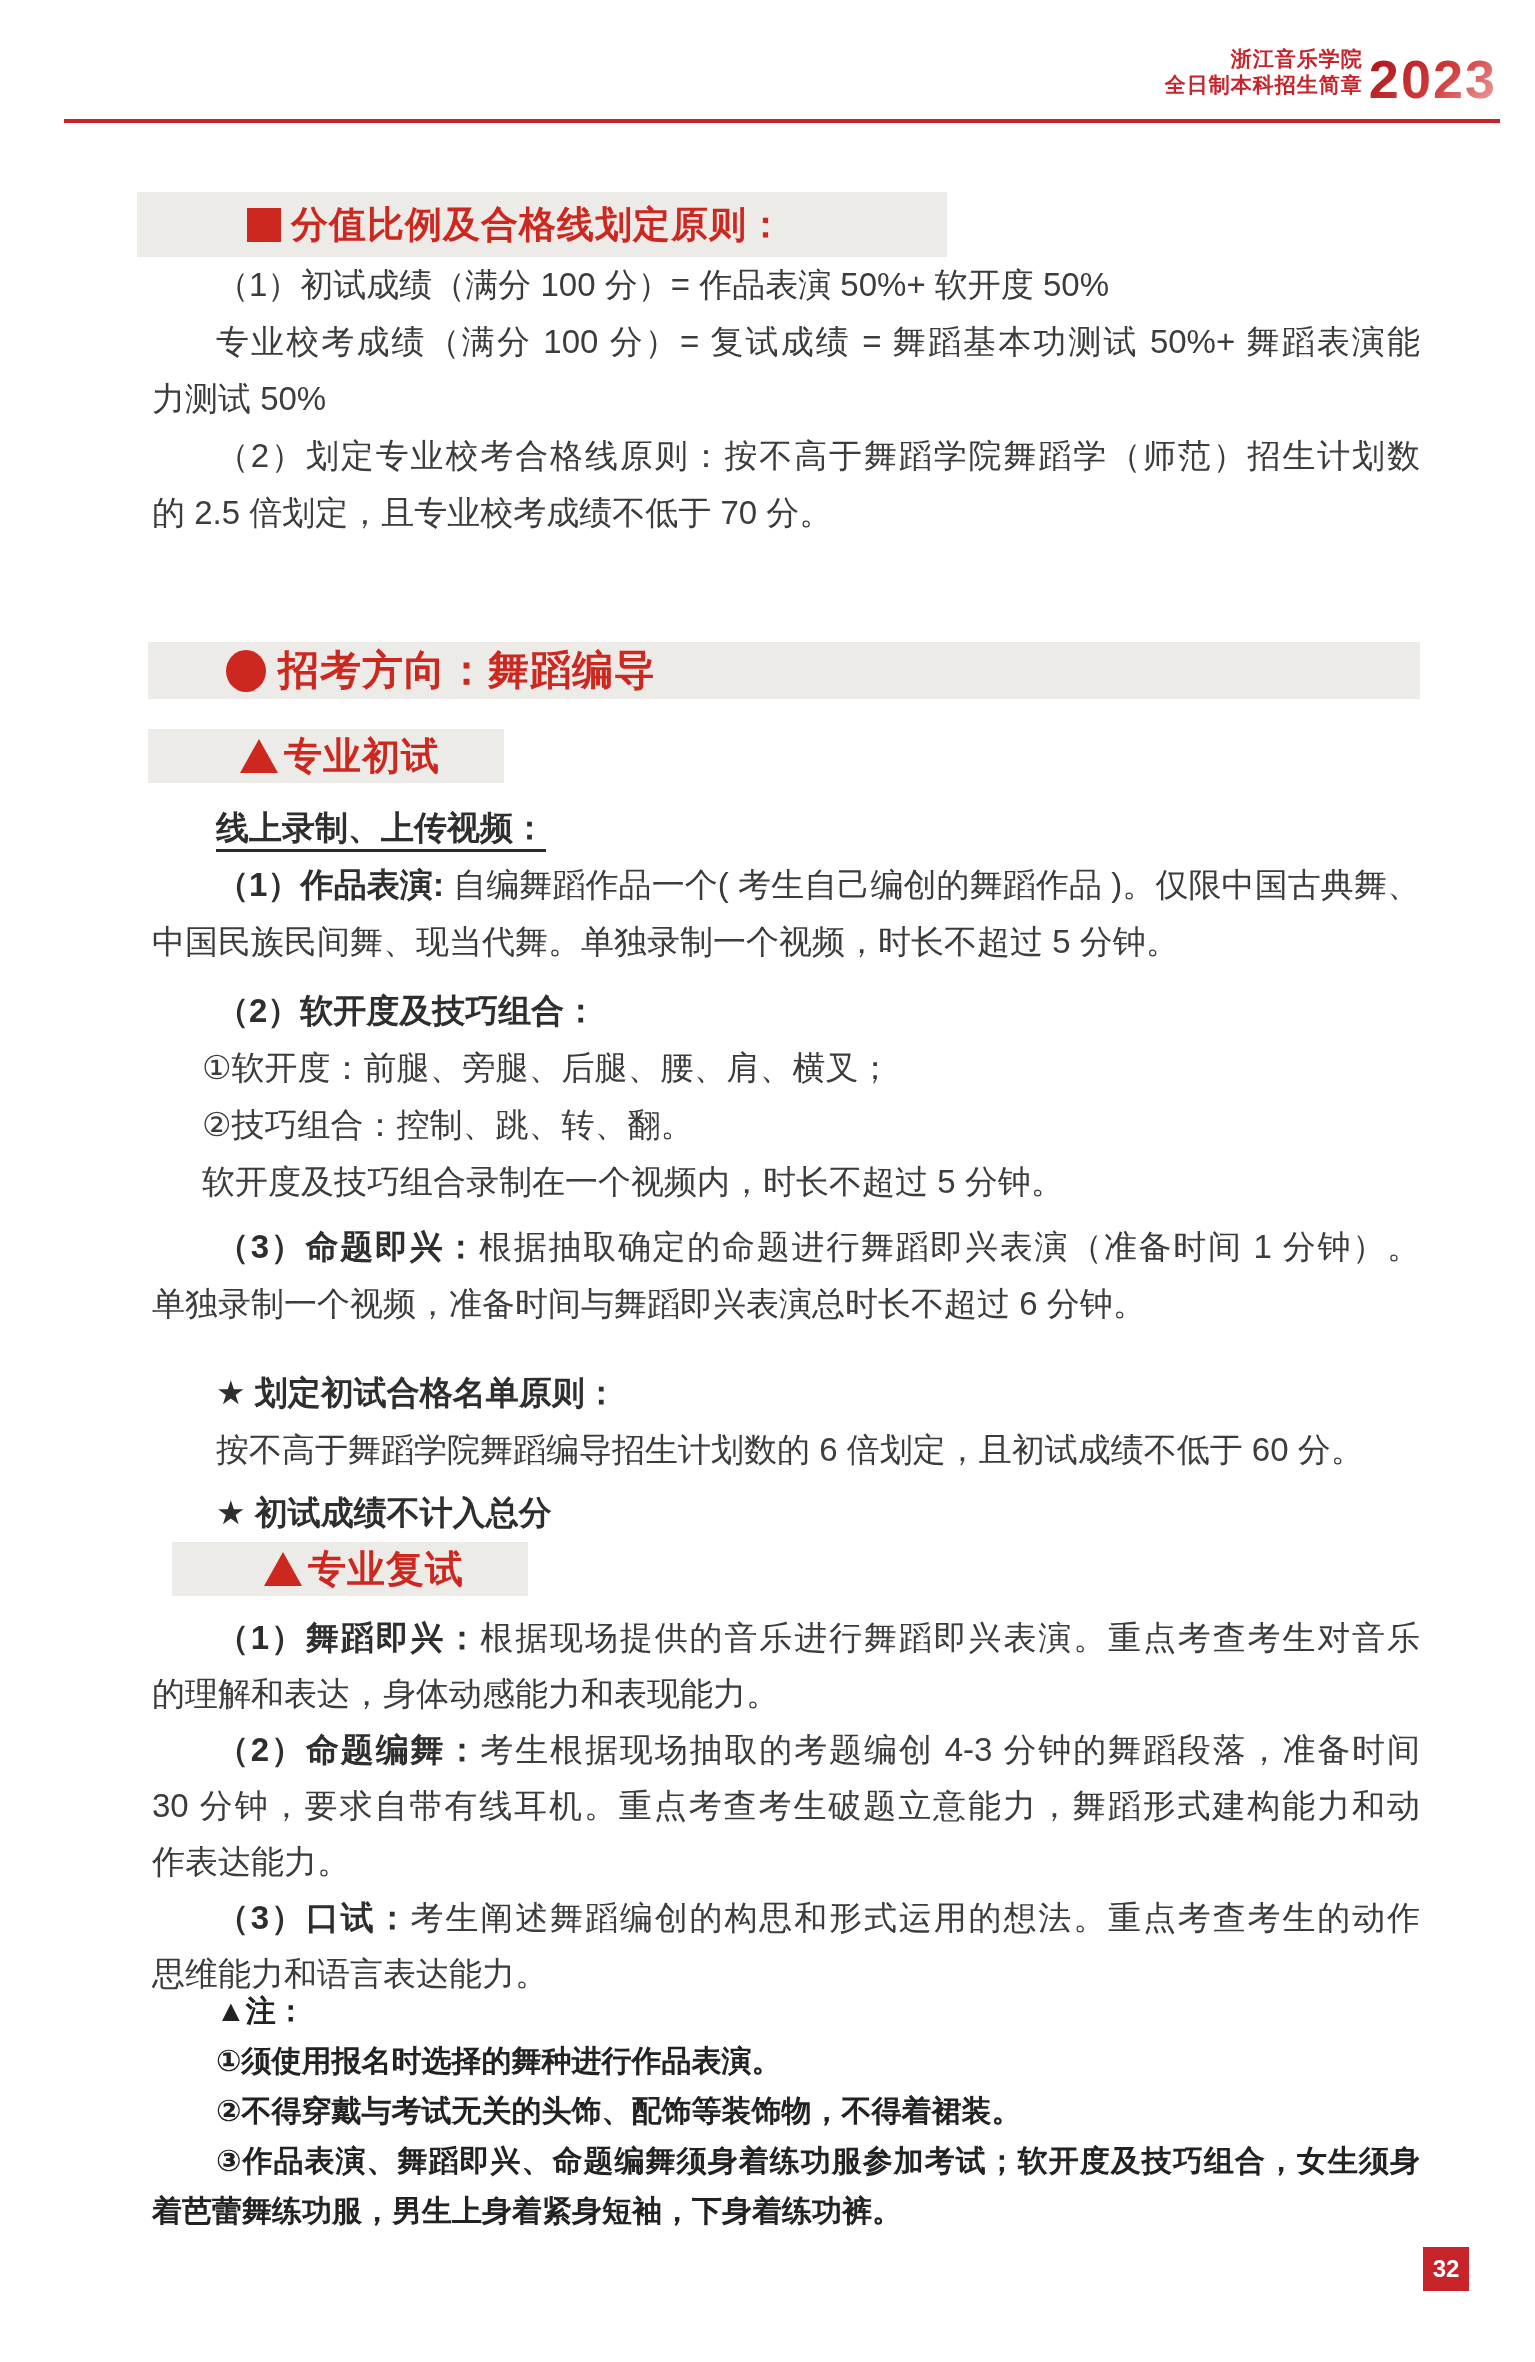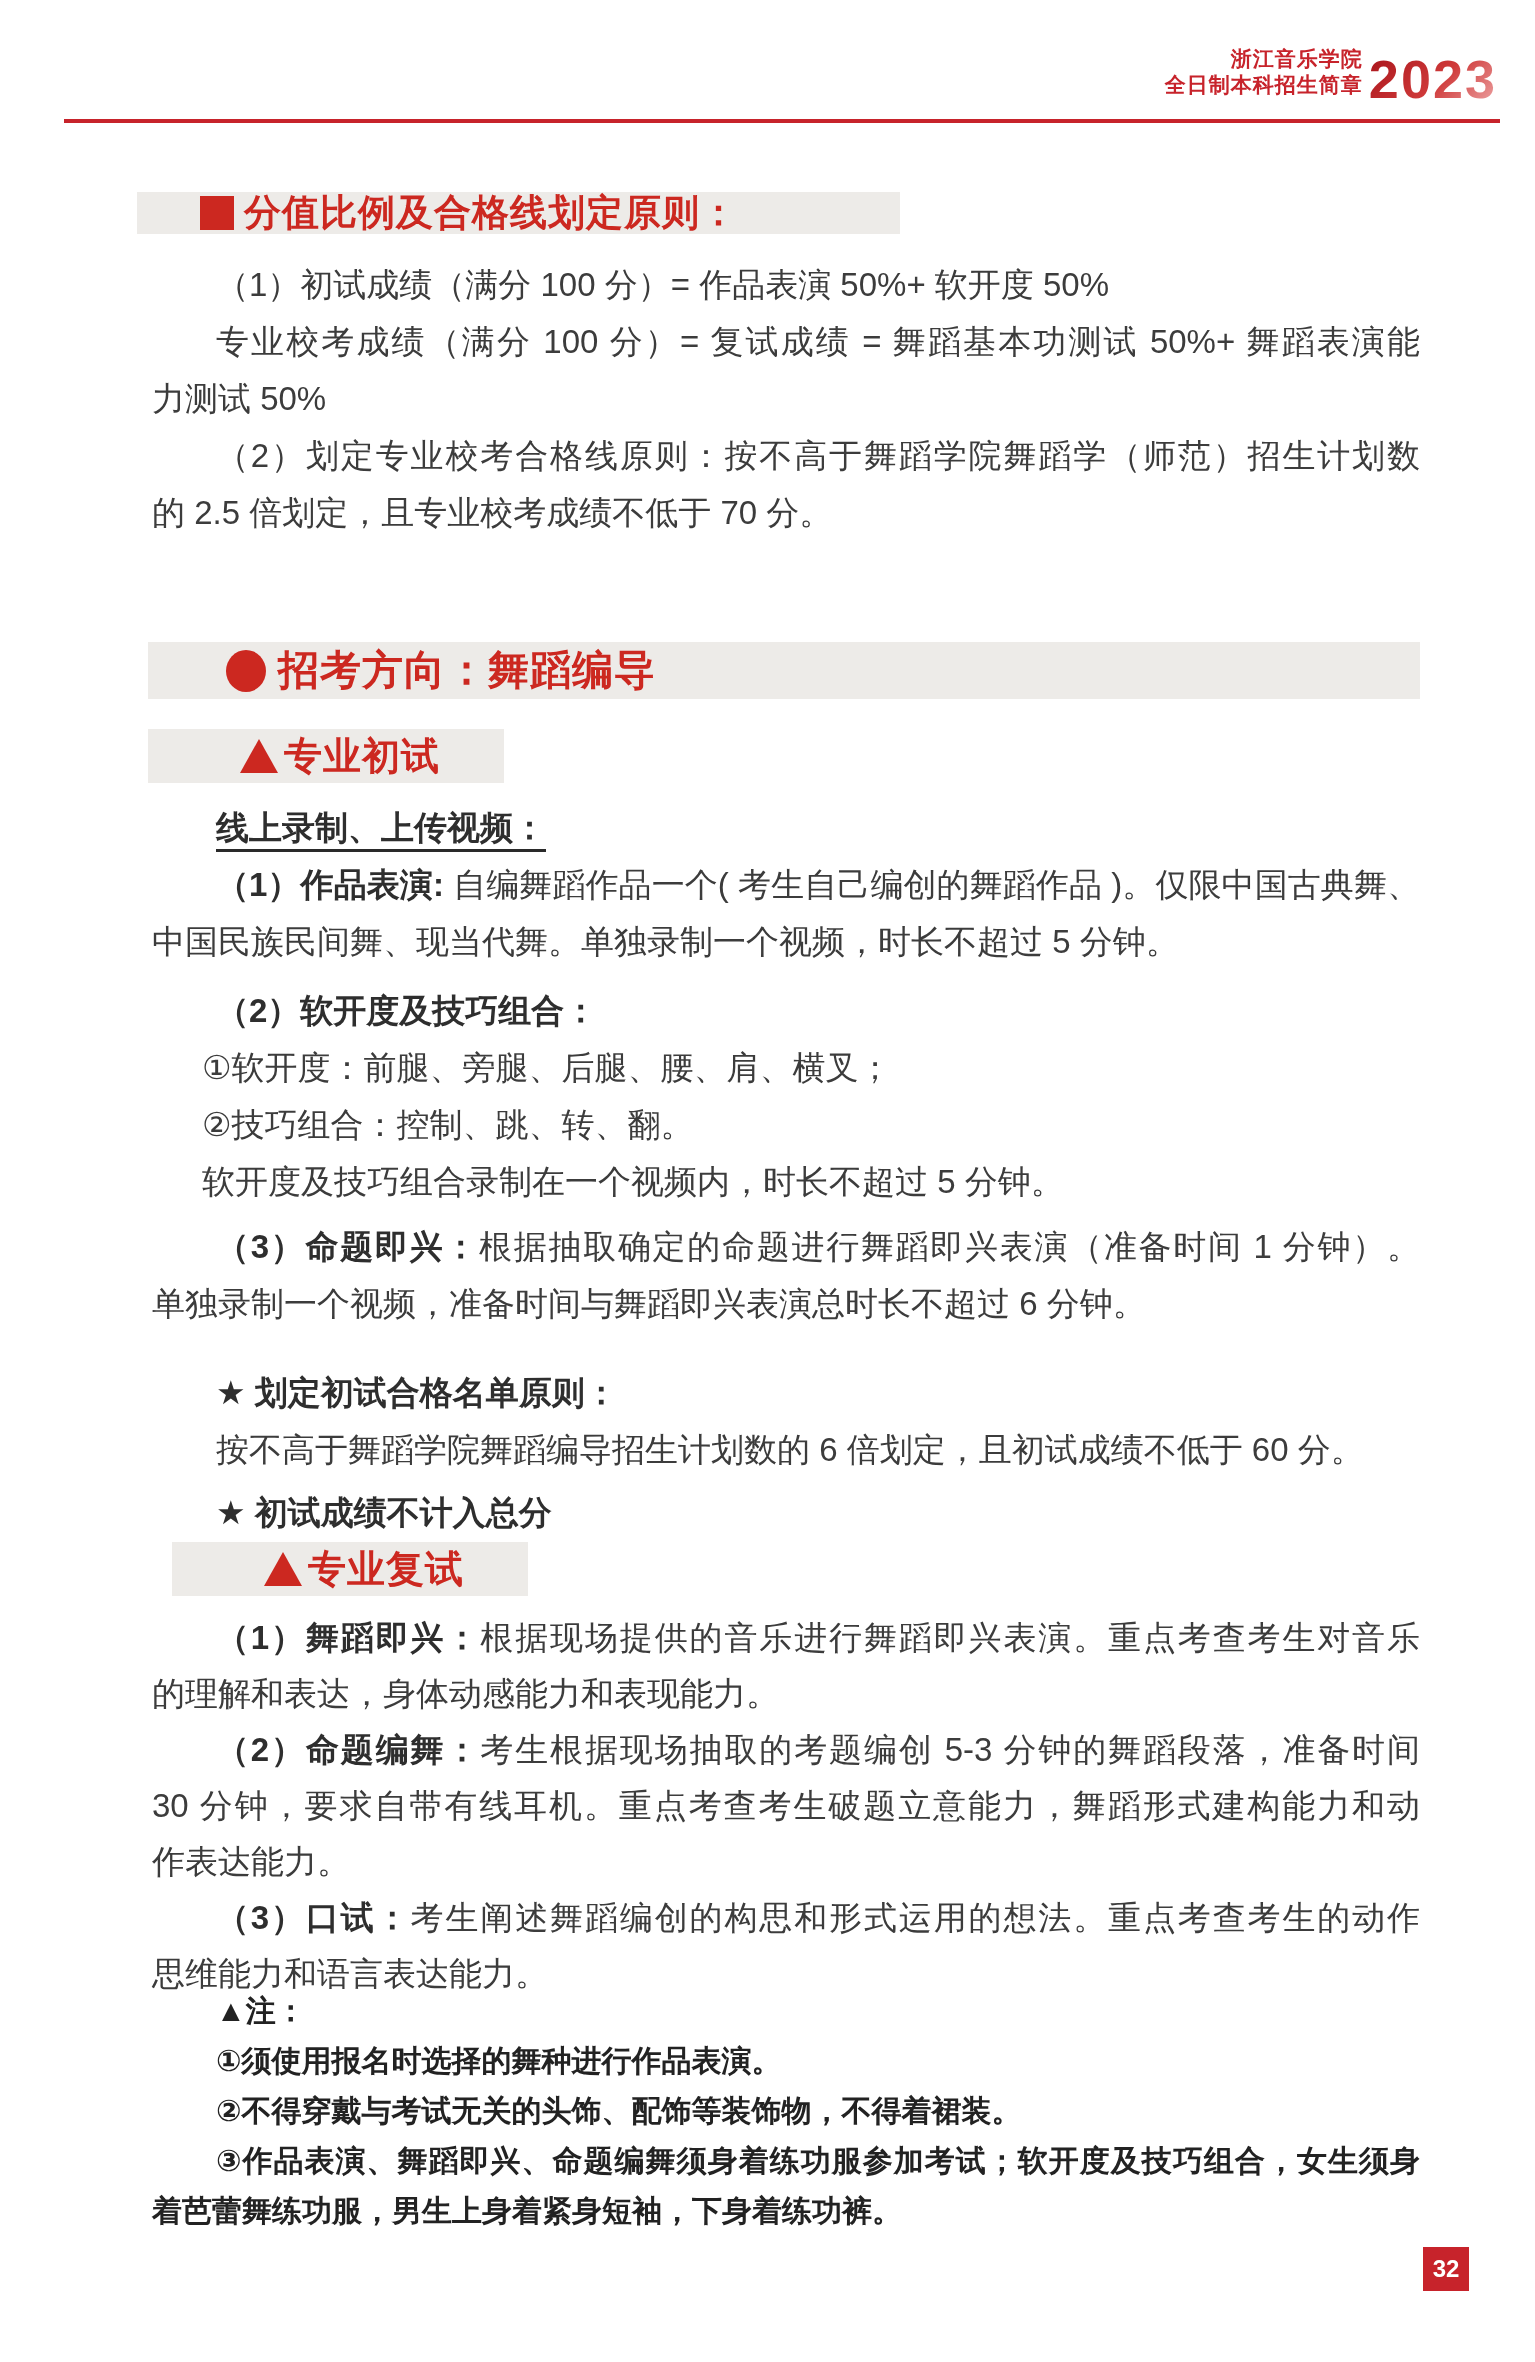--- a/index.html
+++ b/index.html
@@ -14,21 +14,21 @@
   .year {
     font-size:54px; font-weight:bold; line-height:50px; margin-left:6px; letter-spacing:2px;
     background:linear-gradient(135deg,#b01b20 10%,#cf3a3a 55%,#eda4a4 100%);
     -webkit-background-clip:text; background-clip:text; color:transparent;
     transform:translateY(6px);
   }
   .rule { position:absolute; left:64px; top:119px; width:1436px; height:4px; background:#c7232b; }
 
   
   .bar { position:absolute; background:#edebe8; display:flex; align-items:center; }
-  .bar-score { left:137px; top:192px; width:700px; height:42px; padding-left:63px; box-sizing:content-box; }
+  .bar-score { left:137px; top:192px; width:700px; height:65px; padding-left:110px; box-sizing:content-box; }
   .bar-score .bar-text { font-size:37px; font-weight:bold; color:#cc2820; letter-spacing:1px; }
   .sq { width:34px; height:34px; background:#cc2820; margin-right:10px; flex:0 0 auto; }
 
   .bar-direction { left:148px; top:642px; width:1272px; height:57px; padding-left:0; }
   .bar-direction .pad { padding-left:78px; display:flex; align-items:center; }
   .circle { width:40px; height:42px; border-radius:50%; background:#cc2820; margin-right:12px; flex:0 0 auto; }
   .bar-direction .bar-text { font-size:41px; font-weight:bold; color:#cc2820; letter-spacing:1px; }
 
   .subbar { height:54px; width:356px; }
   .subbar .pad { padding-left:92px; display:flex; align-items:center; }
@@ -126,21 +126,21 @@
   <div class="bar subbar subbar-2">
     <div class="pad">
       <span class="tri"></span>
       <span class="bar-text">专业复试</span>
     </div>
   </div>
 
   <div class="tblock block-retest lh56">
     <div class="line ind full"><span class="b">（1）舞蹈即兴：</span><span>根据现场提供的音乐进行舞蹈即兴表演。重点考查考生对音乐</span></div>
     <div class="line"><span>的理解和表达，身体动感能力和表现能力。</span></div>
-    <div class="line ind full"><span class="b">（2）命题编舞：</span><span>考生根据现场抽取的考题编创 5-3 分钟的舞蹈段落，准备时间</span></div>
+    <div class="line ind full"><span class="b">（2）命题编舞：</span><span>考生根据现场抽取的考题编创 4-3 分钟的舞蹈段落，准备时间</span></div>
     <div class="line full"><span>30 分钟，要求自带有线耳机。重点考查考生破题立意能力，舞蹈形式建构能力和动</span></div>
     <div class="line"><span>作表达能力。</span></div>
     <div class="line ind full"><span class="b">（3）口试：</span><span>考生阐述舞蹈编创的构思和形式运用的想法。重点考查考生的动作</span></div>
     <div class="line"><span>思维能力和语言表达能力。</span></div>
   </div>
 
   <div class="tblock block-notes">
     <div class="line ind"><span>▲注：</span></div>
     <div class="line ind"><span>①须使用报名时选择的舞种进行作品表演。</span></div>
     <div class="line ind"><span>②不得穿戴与考试无关的头饰、配饰等装饰物，不得着裙装。</span></div>

